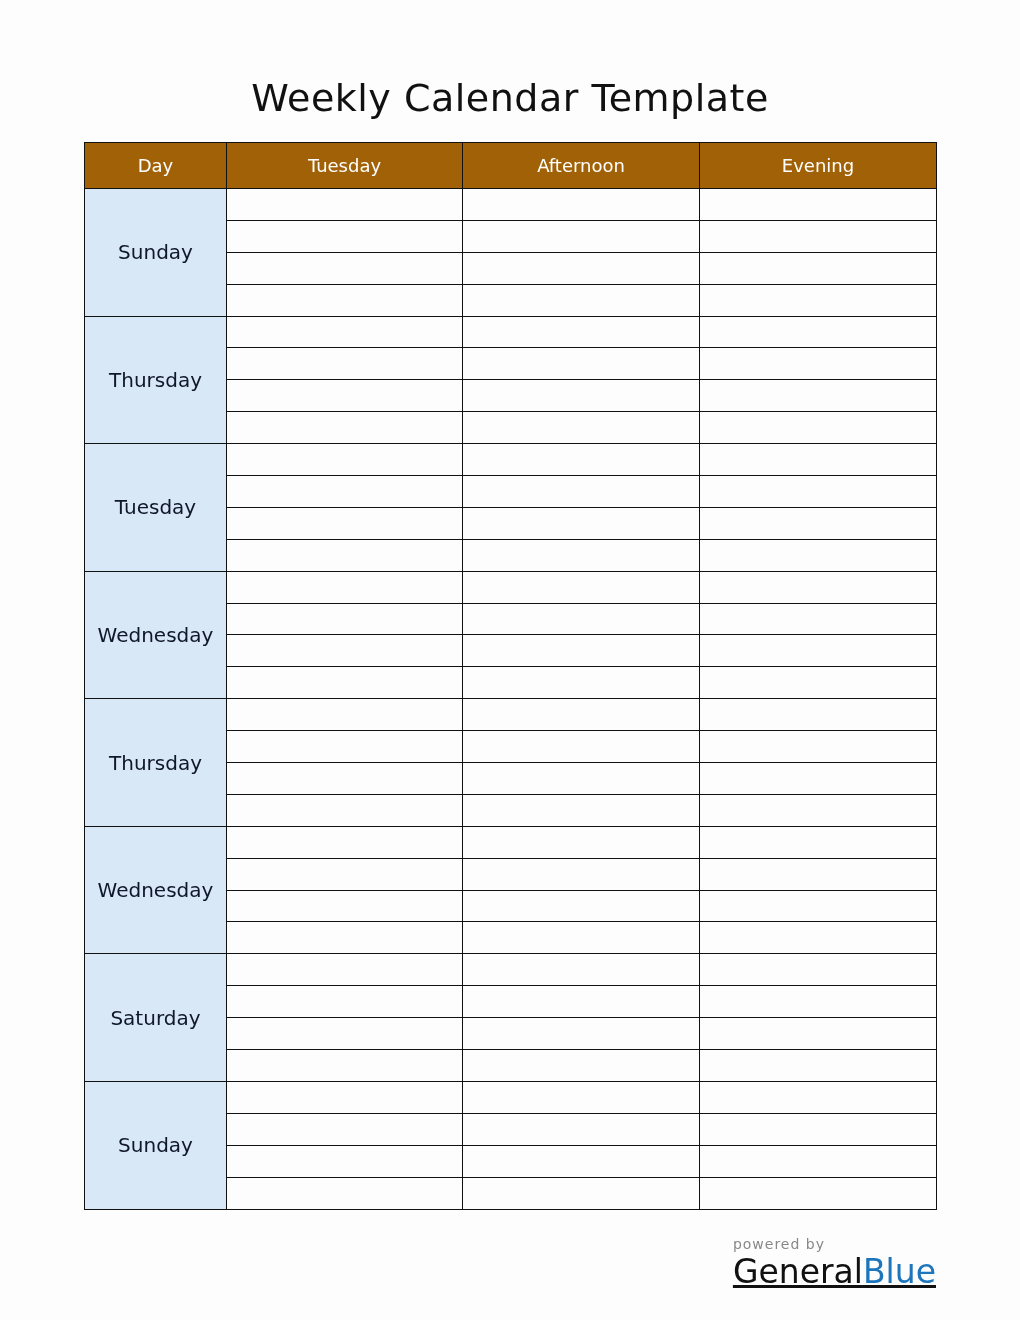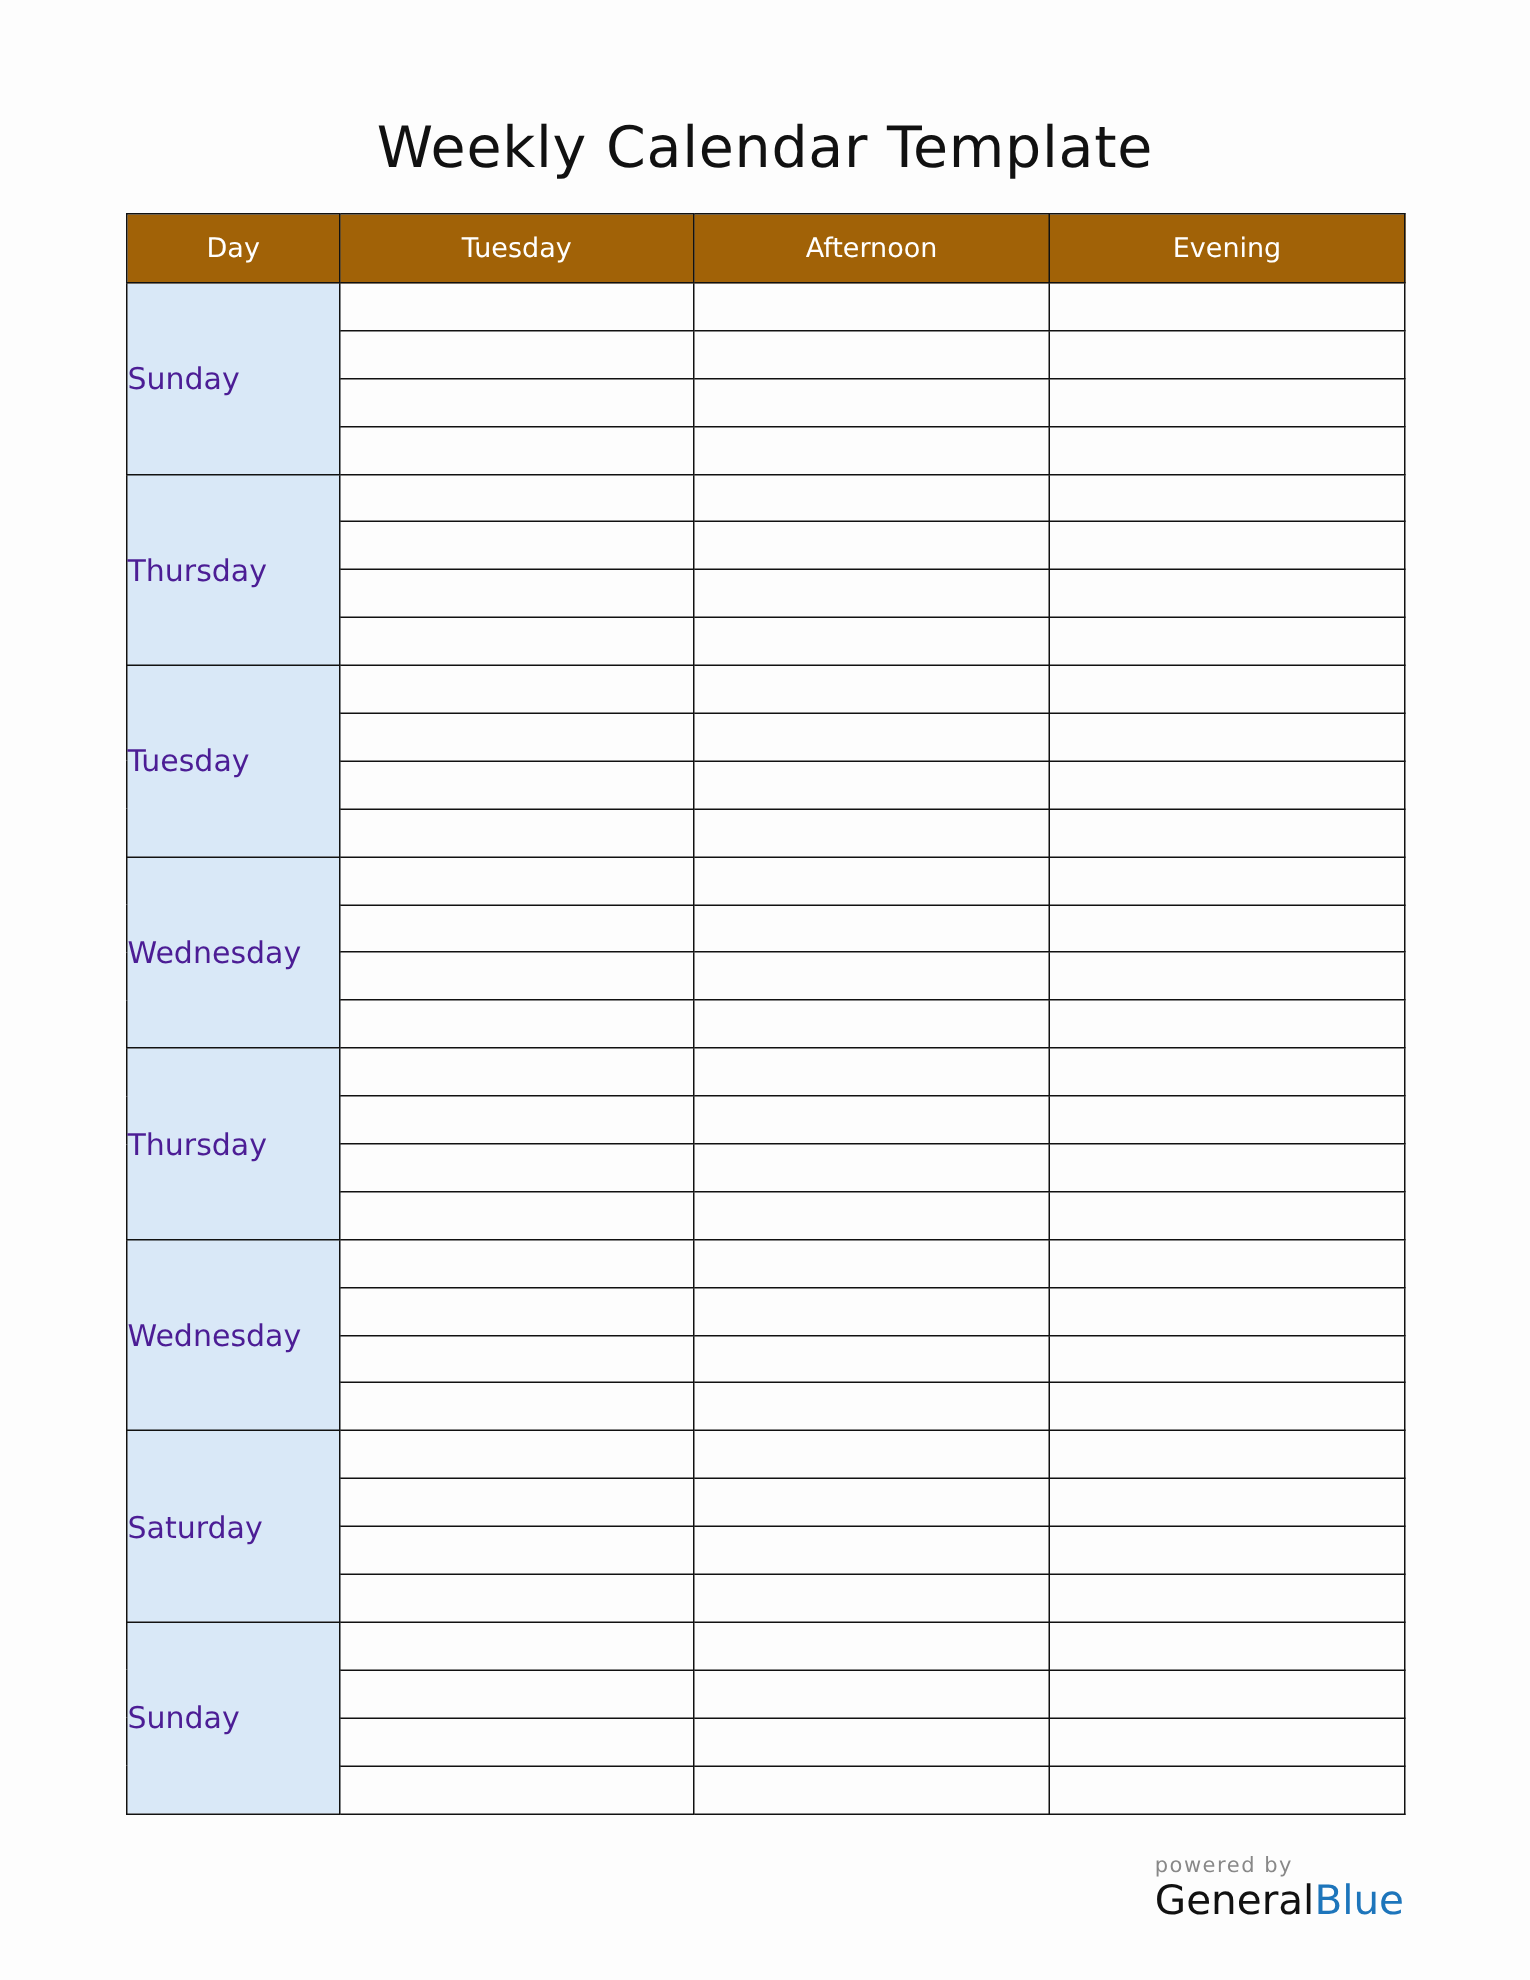--- a/index.html
+++ b/index.html
@@ -1,24 +1,24 @@
 <!DOCTYPE html>
 <html><head>
 <meta charset="utf-8">
 <style>
   html, body { margin:0; padding:0; }
   body { width:1020px; height:1320px; background:#fdfdfd; position:relative; font-family:"DejaVu Sans", sans-serif; }
   .title { position:absolute; top:76px; left:0; width:1020px; text-align:center; font-size:38px; color:#111; letter-spacing:0.5px; }
   table.cal { position:absolute; left:84px; top:142px; width:852px; border-collapse:collapse; table-layout:fixed; }
   table.cal th { background:#a16207; color:#fff; font-weight:normal; font-size:18px; height:43px; border:1.5px solid #111; }
   table.cal td { border:1.5px solid #111; height:30.9px; padding:0; background:#fdfdfd; }
-  table.cal td.day { background:#d9e8f7; text-align:left; font-size:20px; color:#4c1d95; }
+  table.cal td.day { background:#d9e8f7; text-align:center; font-size:20px; color:#0f172a; }
   .footer { position:absolute; right:84px; top:1236px; text-align:left; }
   .powered { font-size:14px; color:#888; letter-spacing:1px; margin-right:58px; }
-  .brand { font-size:27px; color:#111; margin-top:0px; }
+  .brand { font-size:33px; color:#111; margin-top:0px;text-decoration:underline; }
   .brand .blue { color:#1d75bb; }
 </style>
 </head>
 <body>
 
 <div class="title">Weekly Calendar Template</div>
 
 <table class="cal">
   <colgroup>
       <col style="width:142px">

